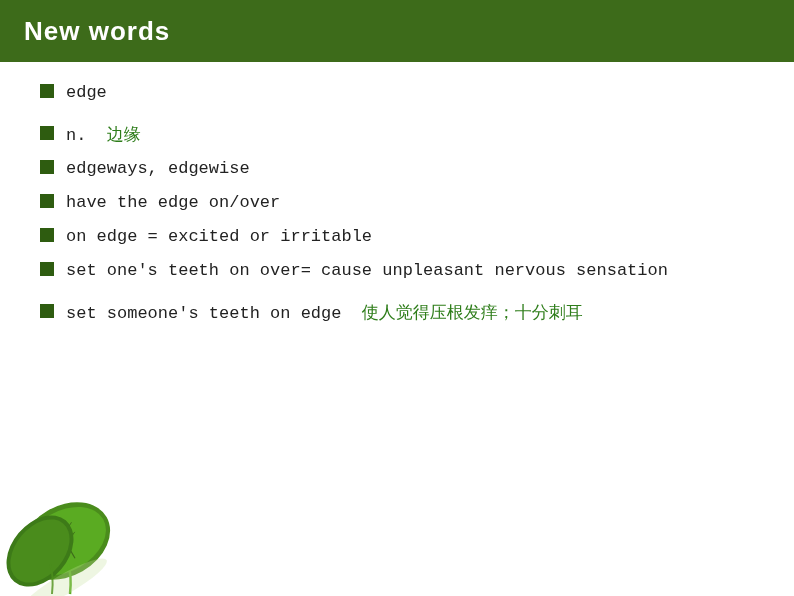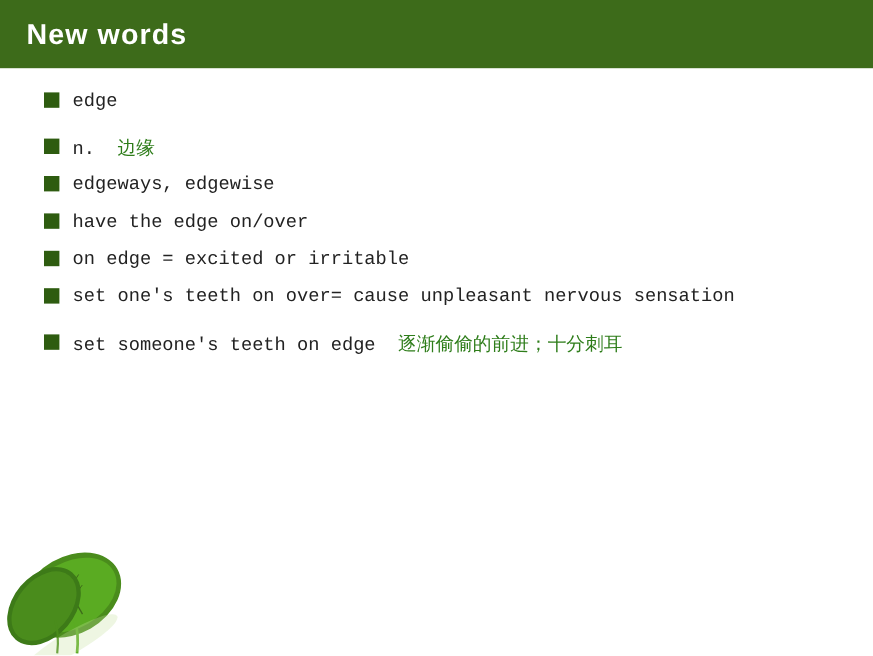--- a/index.html
+++ b/index.html
@@ -142,21 +142,21 @@
       <span class="bullet-icon"></span>
       <span class="bullet-text">set one's teeth on over= cause unpleasant nervous sensation</span>
     </div>
 
     <div class="spacer"></div>
 
 
 
     <div class="bullet-item">
       <span class="bullet-icon"></span>
-      <span class="bullet-text">set someone's teeth on edge &nbsp;<span class="chinese">逐渐偷偷的前进；十分刺耳</span></span>
+      <span class="bullet-text">set someone's teeth on edge &nbsp;<span class="chinese">使人觉得压根发痒；十分刺耳</span></span>
     </div>
 
     <div class="leaf-decoration">
       <svg class="leaf-img" viewBox="0 0 130 110" xmlns="http://www.w3.org/2000/svg">
 
         <ellipse cx="65" cy="55" rx="48" ry="35" fill="#4a8c1c" transform="rotate(-30 65 55)"></ellipse>
         <ellipse cx="65" cy="55" rx="44" ry="30" fill="#5aab22" transform="rotate(-30 65 55)"></ellipse>
 
         <line x1="65" y1="75" x2="65" y2="30" stroke="#3d6b1a" stroke-width="1.2" transform="rotate(-30 65 55)"></line>
         <line x1="65" y1="50" x2="80" y2="42" stroke="#3d6b1a" stroke-width="0.8" transform="rotate(-30 65 55)"></line>

